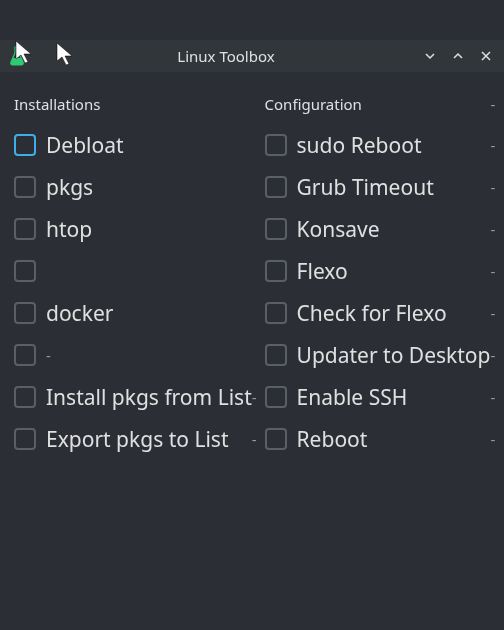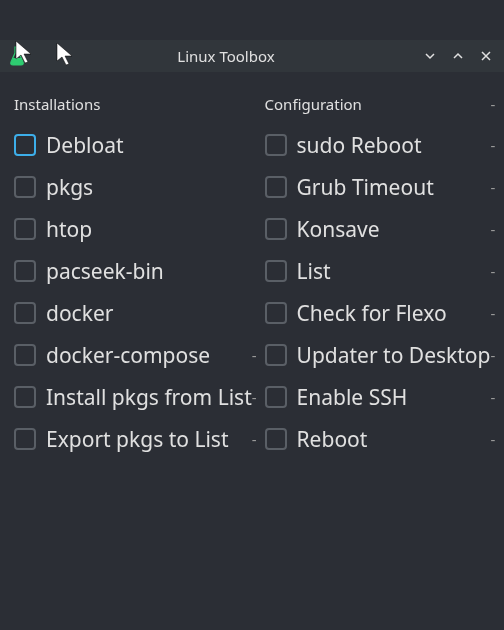--- a/index.html
+++ b/index.html
@@ -208,29 +208,27 @@
         <div class="check-row">
           <div class="checkbox"></div>
           <span class="check-label">pkgs</span>
         </div>
         <div class="check-row">
           <div class="checkbox"></div>
           <span class="check-label">htop</span>
         </div>
         <div class="check-row">
           <div class="checkbox"></div>
-          <span class="check-label">pacseek-bin</span>
         </div>
         <div class="check-row">
           <div class="checkbox"></div>
           <span class="check-label">docker</span>
         </div>
         <div class="check-row">
           <div class="checkbox"></div>
-          <span class="check-label">docker-compose</span>
           <span class="check-dash">-</span>
         </div>
         <div class="check-row">
           <div class="checkbox"></div>
           <span class="check-label">Install pkgs from List</span>
           <span class="check-dash">-</span>
         </div>
         <div class="check-row">
           <div class="checkbox"></div>
           <span class="check-label">Export pkgs to List</span>
@@ -254,21 +252,21 @@
           <span class="check-label">Grub Timeout</span>
           <span class="check-dash">-</span>
         </div>
         <div class="check-row">
           <div class="checkbox"></div>
           <span class="check-label">Konsave</span>
           <span class="check-dash">-</span>
         </div>
         <div class="check-row">
           <div class="checkbox"></div>
-          <span class="check-label">List</span>
+          <span class="check-label">Flexo</span>
           <span class="check-dash">-</span>
         </div>
         <div class="check-row">
           <div class="checkbox"></div>
           <span class="check-label">Check for Flexo</span>
           <span class="check-dash">-</span>
         </div>
         <div class="check-row">
           <div class="checkbox"></div>
           <span class="check-label">Updater to Desktop</span>

